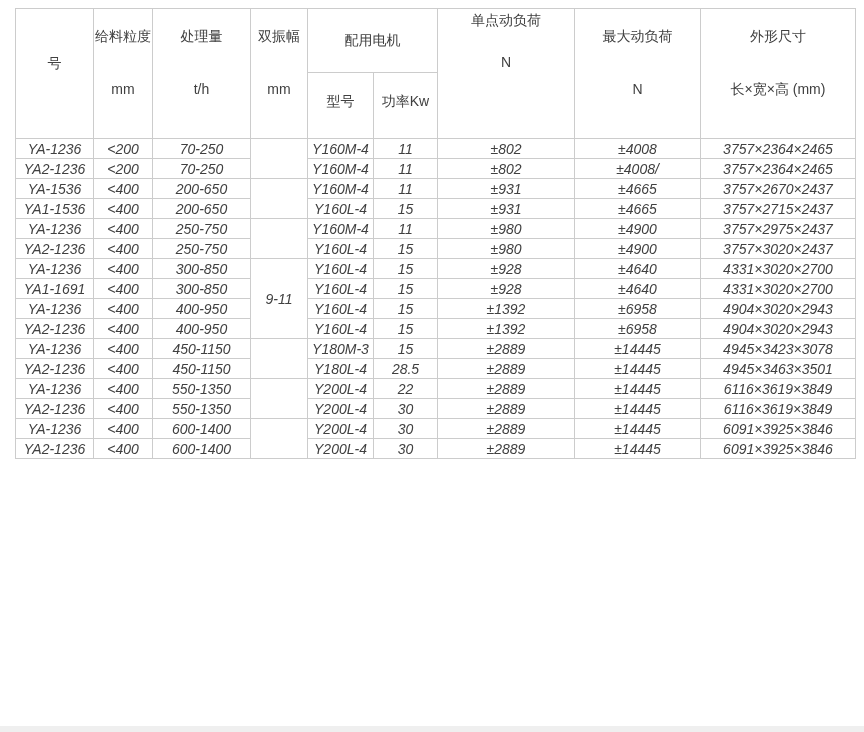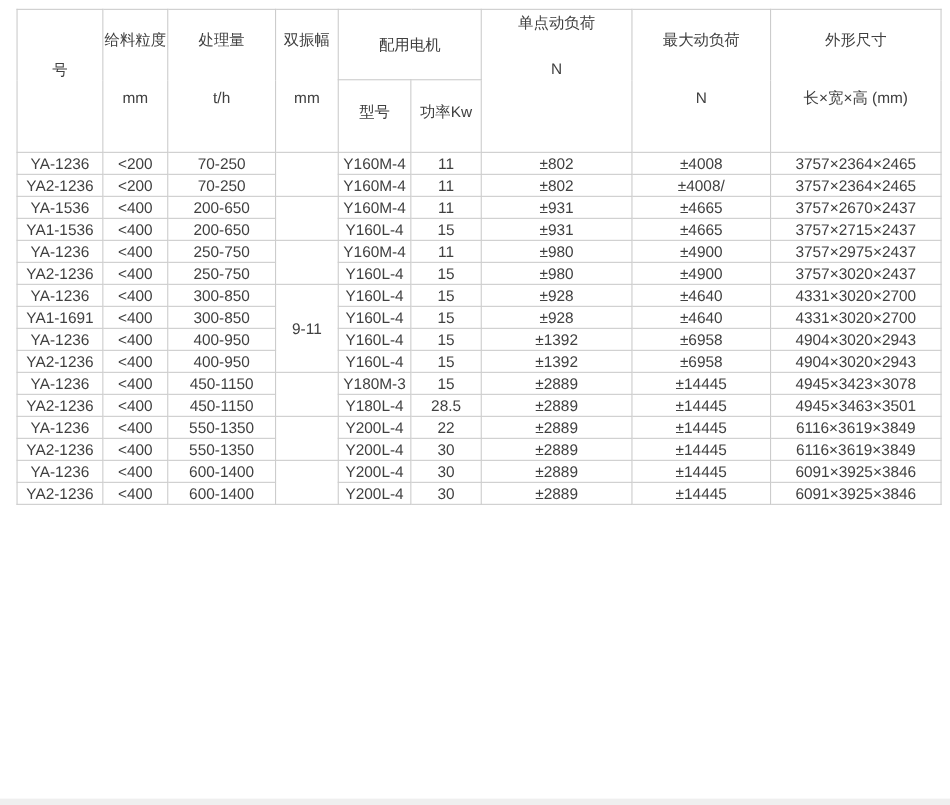--- a/index.html
+++ b/index.html
@@ -26,21 +26,21 @@
     vertical-align: middle;
     font-weight: normal;
     font-size: 14px;
     color: #404040;
     padding: 0;
     overflow: hidden;
     white-space: nowrap;
   }
   .spec thead tr.h1 { height: 64px; }
   .spec thead tr.h2 { height: 66px; }
-  .spec tbody tr { height: 20px; }
+  .spec tbody tr { height: 20px; font-style: italic; }
   .hline { line-height: 22px; }
   .gap { margin-top: 31px; }
   th.two { padding-bottom: 22px; }
   th.model-h { padding-bottom: 19px; }
   th.sub { padding-bottom: 8px; }
   th.top-al { vertical-align: top; margin-top: 44px; }
   th.top-al .slgap { margin-top: 20px; }
   .footer-strip {
     position: absolute;
     left: 0;

